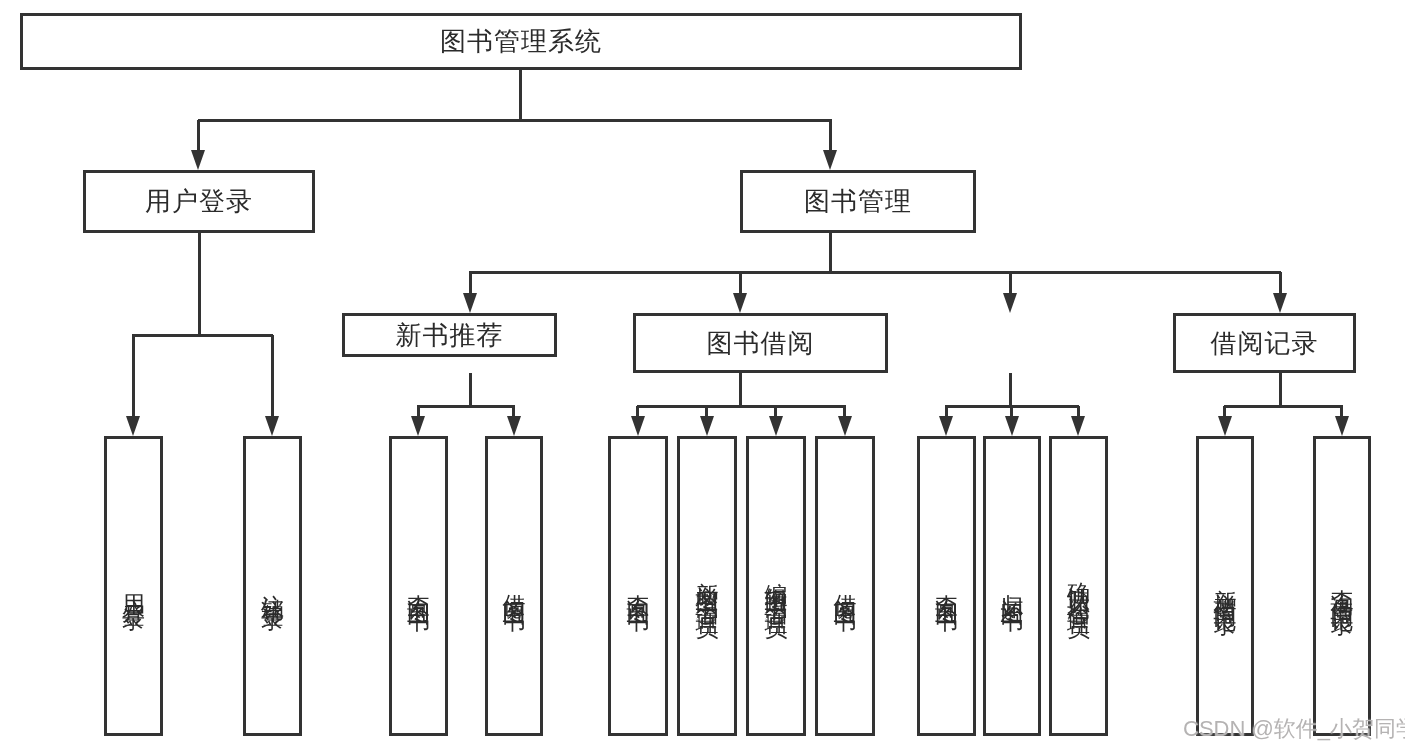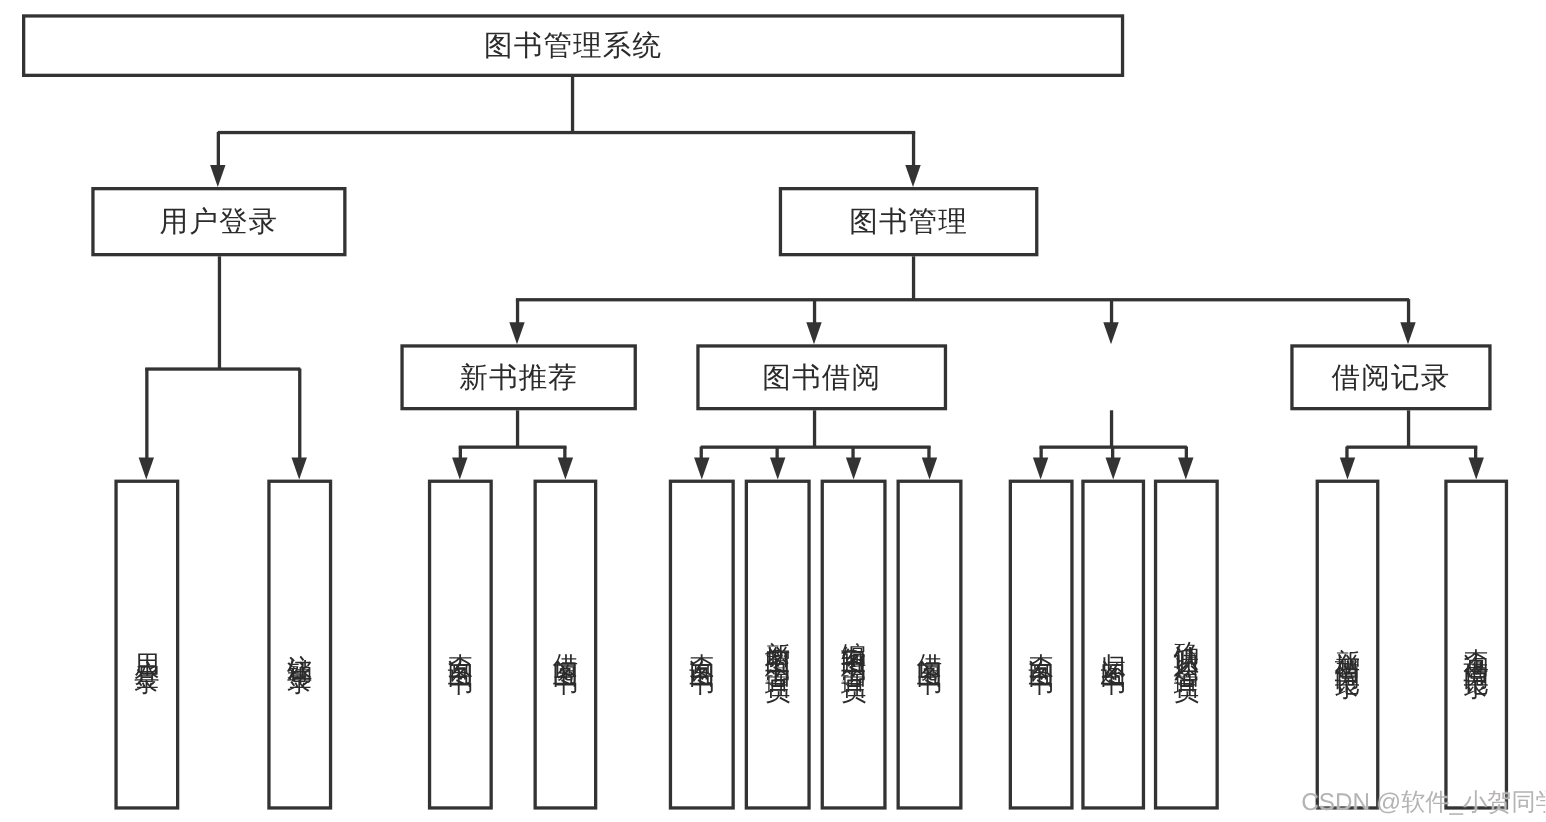--- a/index.html
+++ b/index.html
@@ -67,21 +67,21 @@
   <div class="vline" style="left:519px;top:70px;height:51px"></div>
   <div class="hline" style="left:198px;top:119px;width:634px"></div>
   <div class="vline" style="left:197px;top:120px;height:33px"></div>
   <div class="arrow" style="left:191px;top:150px"></div>
   <div class="vline" style="left:829px;top:120px;height:33px"></div>
   <div class="arrow" style="left:823px;top:150px"></div>
 
   <div class="box hdr" style="left:83px;top:170px;width:232px;height:63px">
     <span class="lbl">用户登录</span>
   </div>
-  <div class="box hdr" style="left:708px;top:170px;width:236px;height:63px">
+  <div class="box hdr" style="left:740px;top:170px;width:236px;height:63px">
     <span class="lbl">图书管理</span>
   </div>
 
   <div class="vline" style="left:198px;top:233px;height:103px"></div>
   <div class="hline" style="left:132px;top:334px;width:141px"></div>
   <div class="vline" style="left:132px;top:335px;height:82px"></div>
   <div class="arrow" style="left:126px;top:416px"></div>
   <div class="vline" style="left:271px;top:335px;height:82px"></div>
   <div class="arrow" style="left:265px;top:416px"></div>
 
@@ -89,24 +89,24 @@
   <div class="hline" style="left:469px;top:271px;width:812px"></div>
   <div class="vline" style="left:469px;top:272px;height:23px"></div>
   <div class="arrow" style="left:463px;top:293px"></div>
   <div class="vline" style="left:739px;top:272px;height:23px"></div>
   <div class="arrow" style="left:733px;top:293px"></div>
   <div class="vline" style="left:1009px;top:272px;height:23px"></div>
   <div class="arrow" style="left:1003px;top:293px"></div>
   <div class="vline" style="left:1279px;top:272px;height:23px"></div>
   <div class="arrow" style="left:1273px;top:293px"></div>
 
-  <div class="box hdr" style="left:364px;top:313px;width:215px;height:60px">
+  <div class="box hdr" style="left:342px;top:313px;width:215px;height:44px">
     <span class="lbl">新书推荐</span>
   </div>
-  <div class="box hdr" style="left:633px;top:313px;width:228px;height:60px">
+  <div class="box hdr" style="left:633px;top:313px;width:255px;height:60px">
     <span class="lbl">图书借阅</span>
   </div>
   <div class="box hdr" style="left:1173px;top:313px;width:183px;height:60px">
     <span class="lbl">借阅记录</span>
   </div>
 
   <div class="vline" style="left:469px;top:373px;height:33px"></div>
   <div class="hline" style="left:417px;top:405px;width:98px"></div>
   <div class="vline" style="left:417px;top:406px;height:12px"></div>
   <div class="arrow" style="left:411px;top:416px"></div>

